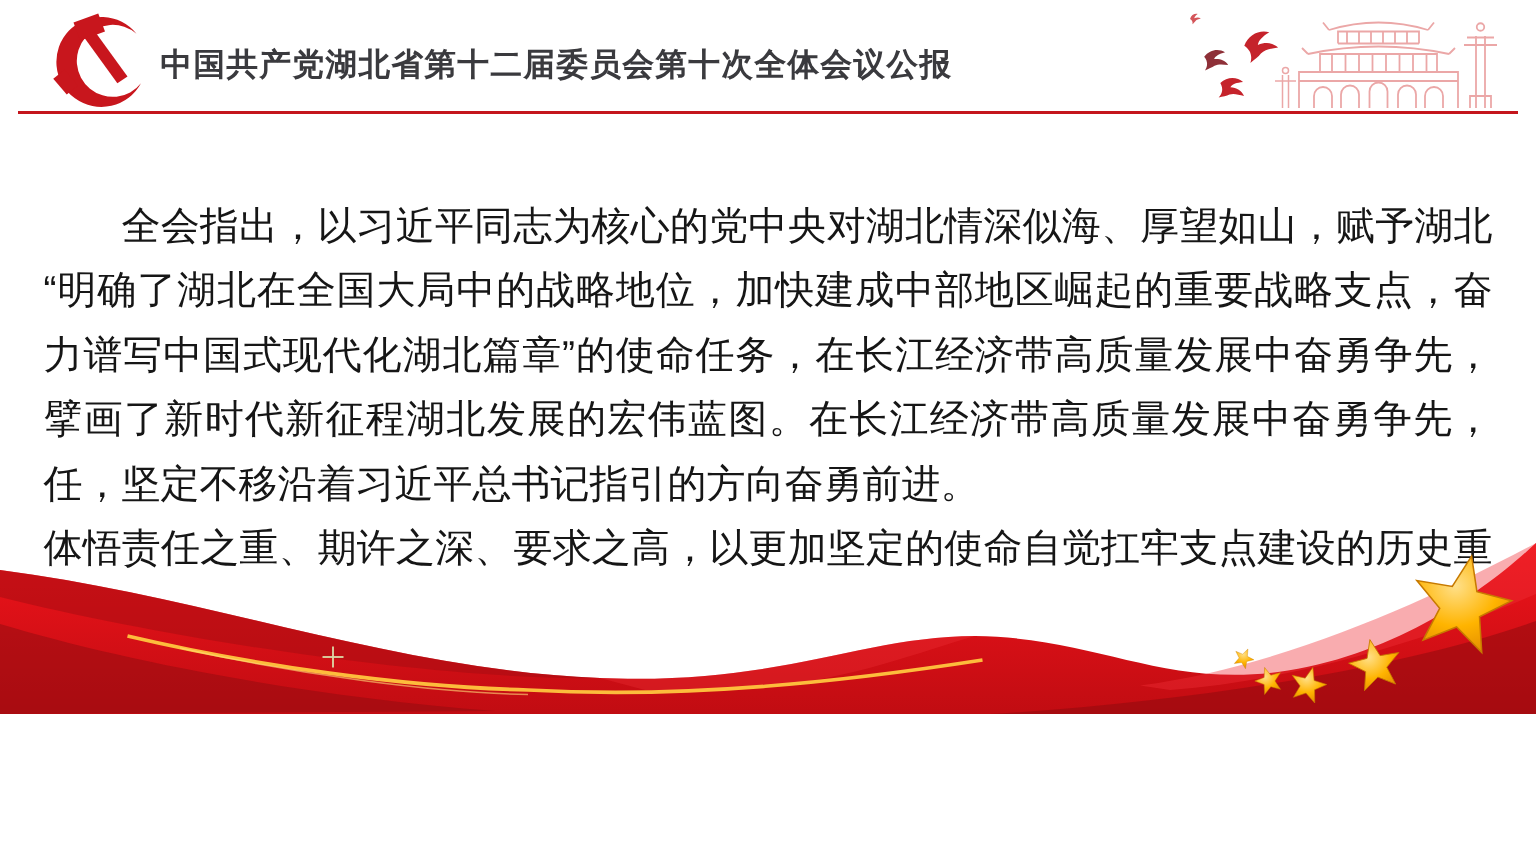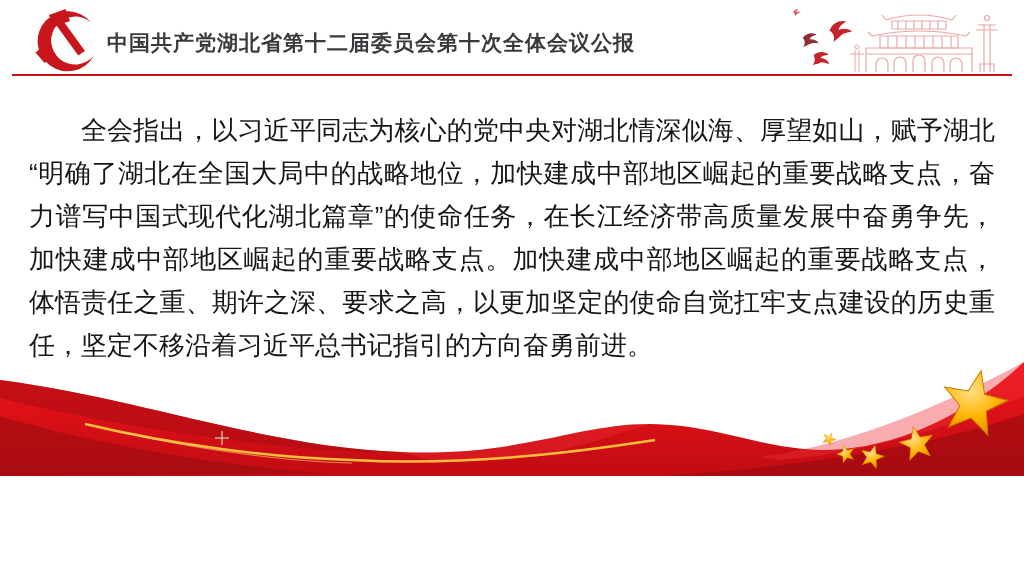--- a/index.html
+++ b/index.html
@@ -14,21 +14,21 @@
     color:#3a3a3e;letter-spacing:1px;white-space:nowrap;
   }
   .gate-art{position:absolute;left:764px;top:2px;width:250px;height:73px;}
   .rule{position:absolute;left:12px;top:74px;width:1000px;height:2px;background:#c4151c;}
   
   .body-par{
     position:absolute;left:29px;top:109px;width:966px;
     font-size:26px;line-height:43px;color:#161616;font-kerning:none;
   }
   .line{text-align:justify;text-align-last:justify;}
-  .l-first{text-indent:2em;}
+  .l-first{text-indent:2em;margin-top:20px;}
   .l-last{text-align-last:left;}
   
   .ribbon{position:absolute;left:0;bottom:0;width:1024px;height:140px;}
 </style>
 </head>
 <body>
 
 <div class="slide">
 
   <svg class="emblem" viewBox="0 0 100 88" aria-hidden="true">
@@ -91,23 +91,23 @@
       <circle cx="93" cy="45" r="2"></circle>
     </g>
   </svg>
 
   <div class="rule"></div>
 
   <div class="body-par">
     <div class="line l-first">全会指出，以习近平同志为核心的党中央对湖北情深似海、厚望如山，赋予湖北</div>
     <div class="line">“明确了湖北在全国大局中的战略地位，加快建成中部地区崛起的重要战略支点，奋</div>
     <div class="line">力谱写中国式现代化湖北篇章”的使命任务，在长江经济带高质量发展中奋勇争先，</div>
-    <div class="line">加快建成中部地区崛起的重要战略支点。加快建成中部地区崛起的重要战略支点，</div>
+    <div class="line">擘画了新时代新征程湖北发展的宏伟蓝图。在长江经济带高质量发展中奋勇争先，</div>
+    <div class="line l-last">任，坚定不移沿着习近平总书记指引的方向奋勇前进。</div>
     <div class="line">体悟责任之重、期许之深、要求之高，以更加坚定的使命自觉扛牢支点建设的历史重</div>
-    <div class="line l-last">任，坚定不移沿着习近平总书记指引的方向奋勇前进。</div>
   </div>
 
   <svg class="ribbon" viewBox="0 0 1024 140" preserveAspectRatio="none" aria-hidden="true">
     <defs>
       <linearGradient id="gMain" x1="0" y1="0" x2="0" y2="1">
         <stop offset="0" stop-color="#f0141b"></stop>
         <stop offset="1" stop-color="#c10c12"></stop>
       </linearGradient>
       <radialGradient id="goldGrad" cx="0.4" cy="0.35" r="0.8">
         <stop offset="0" stop-color="#ffe08a"></stop>

